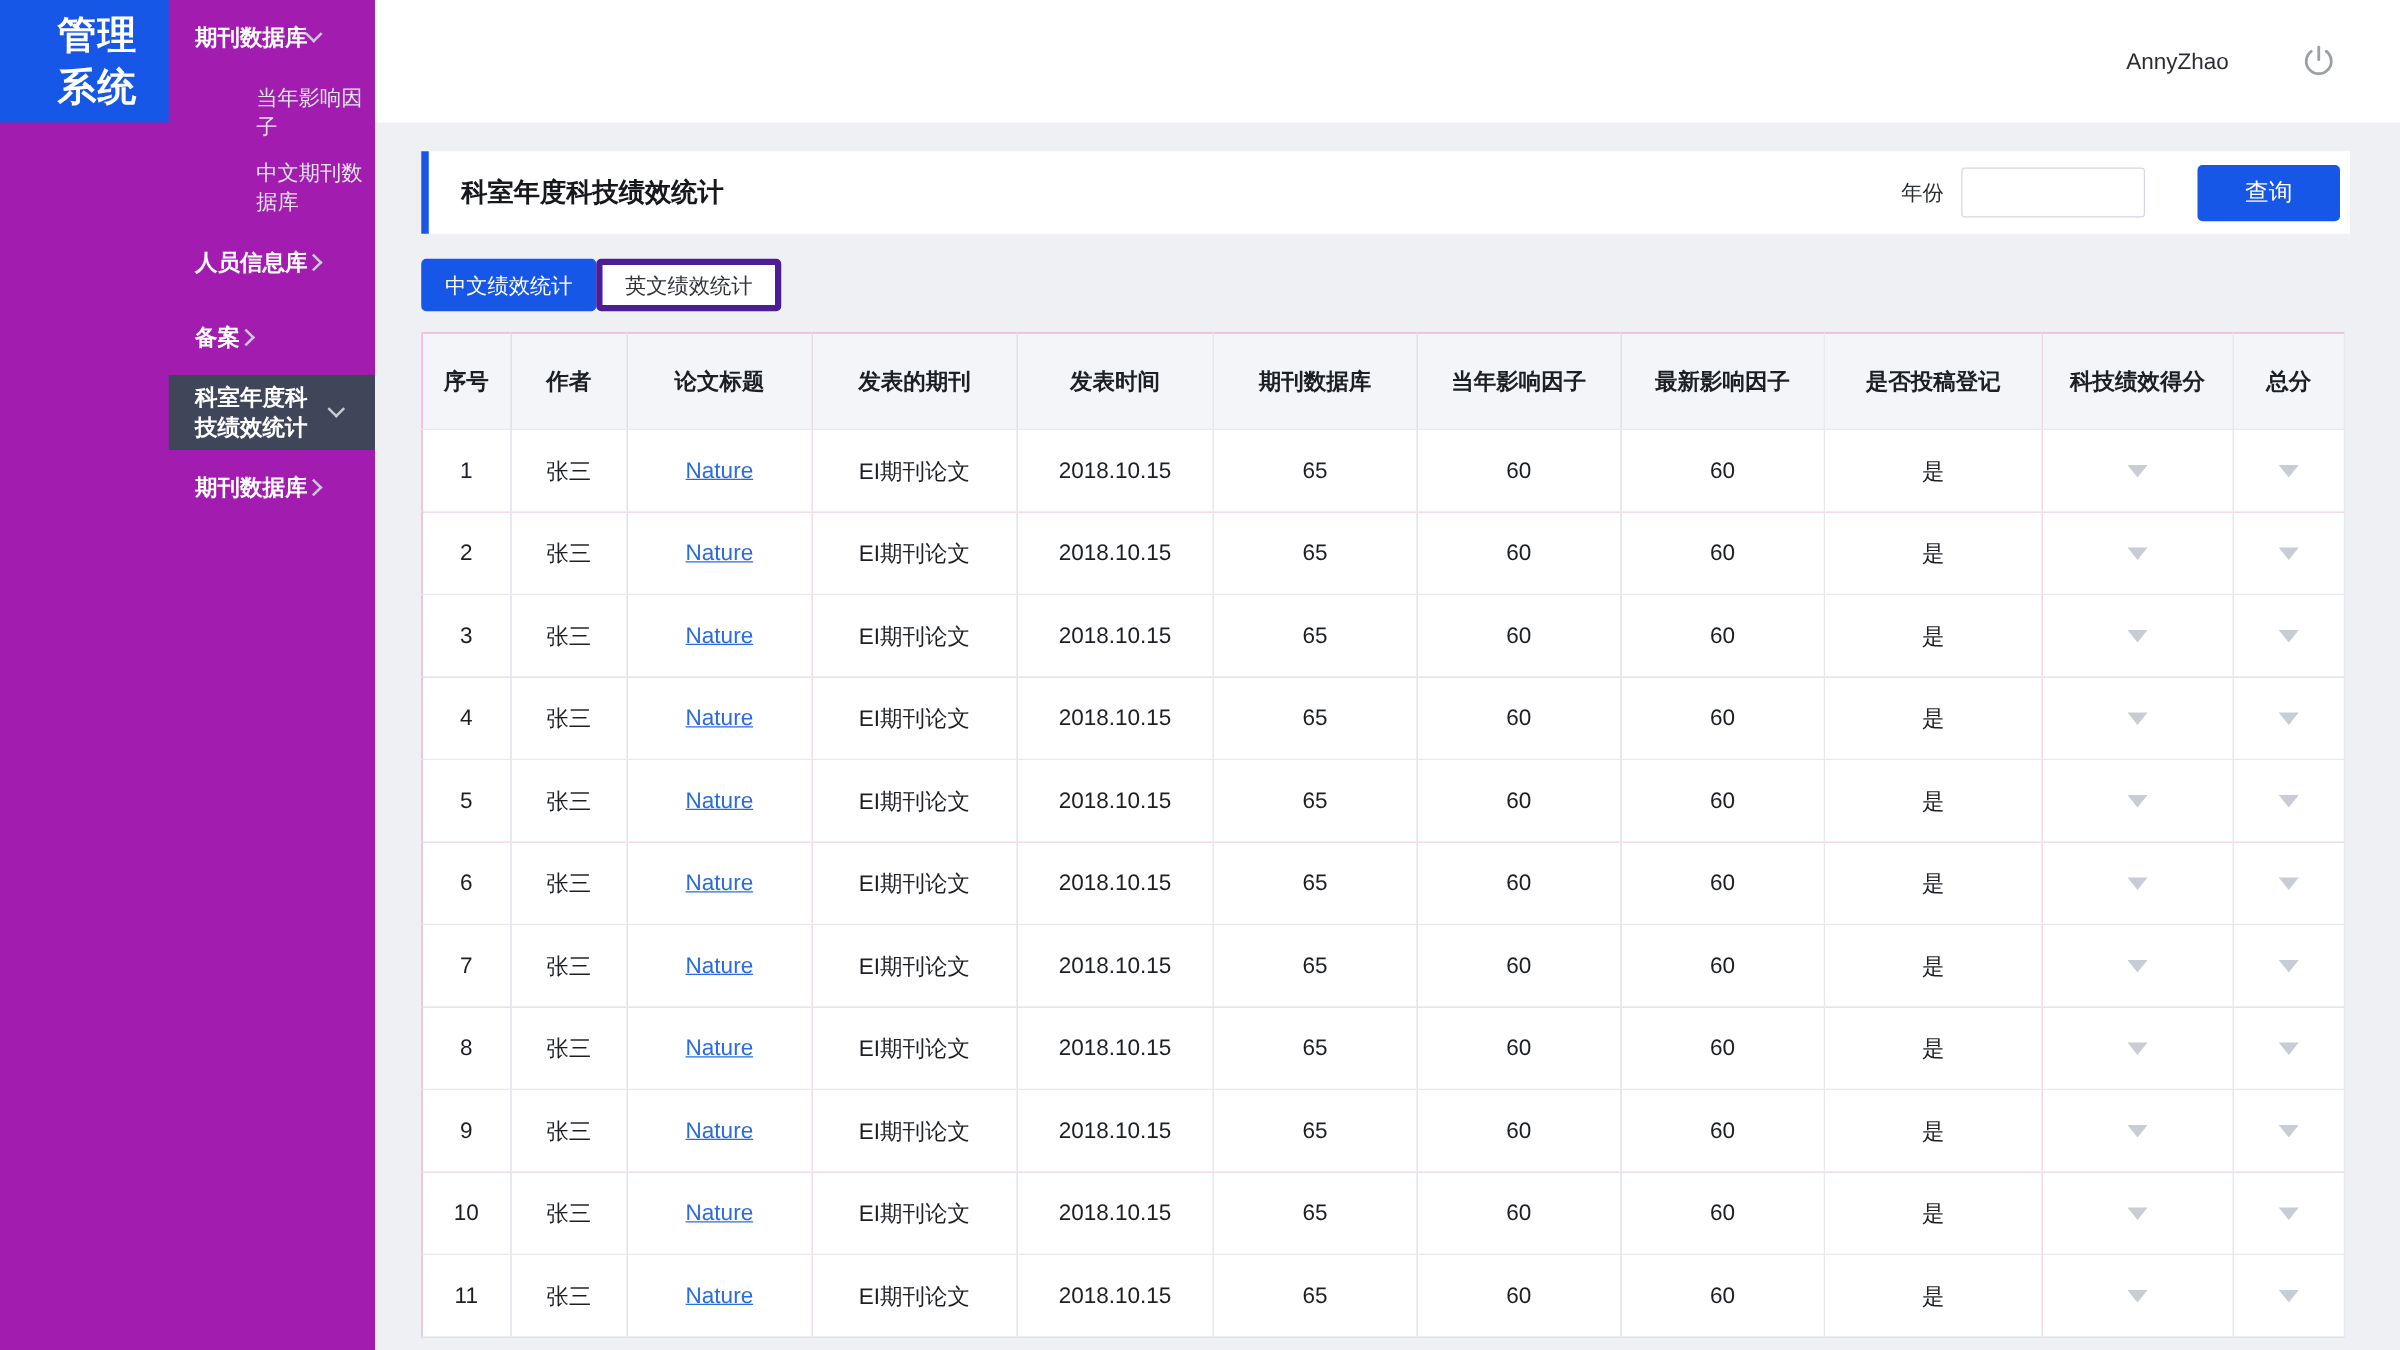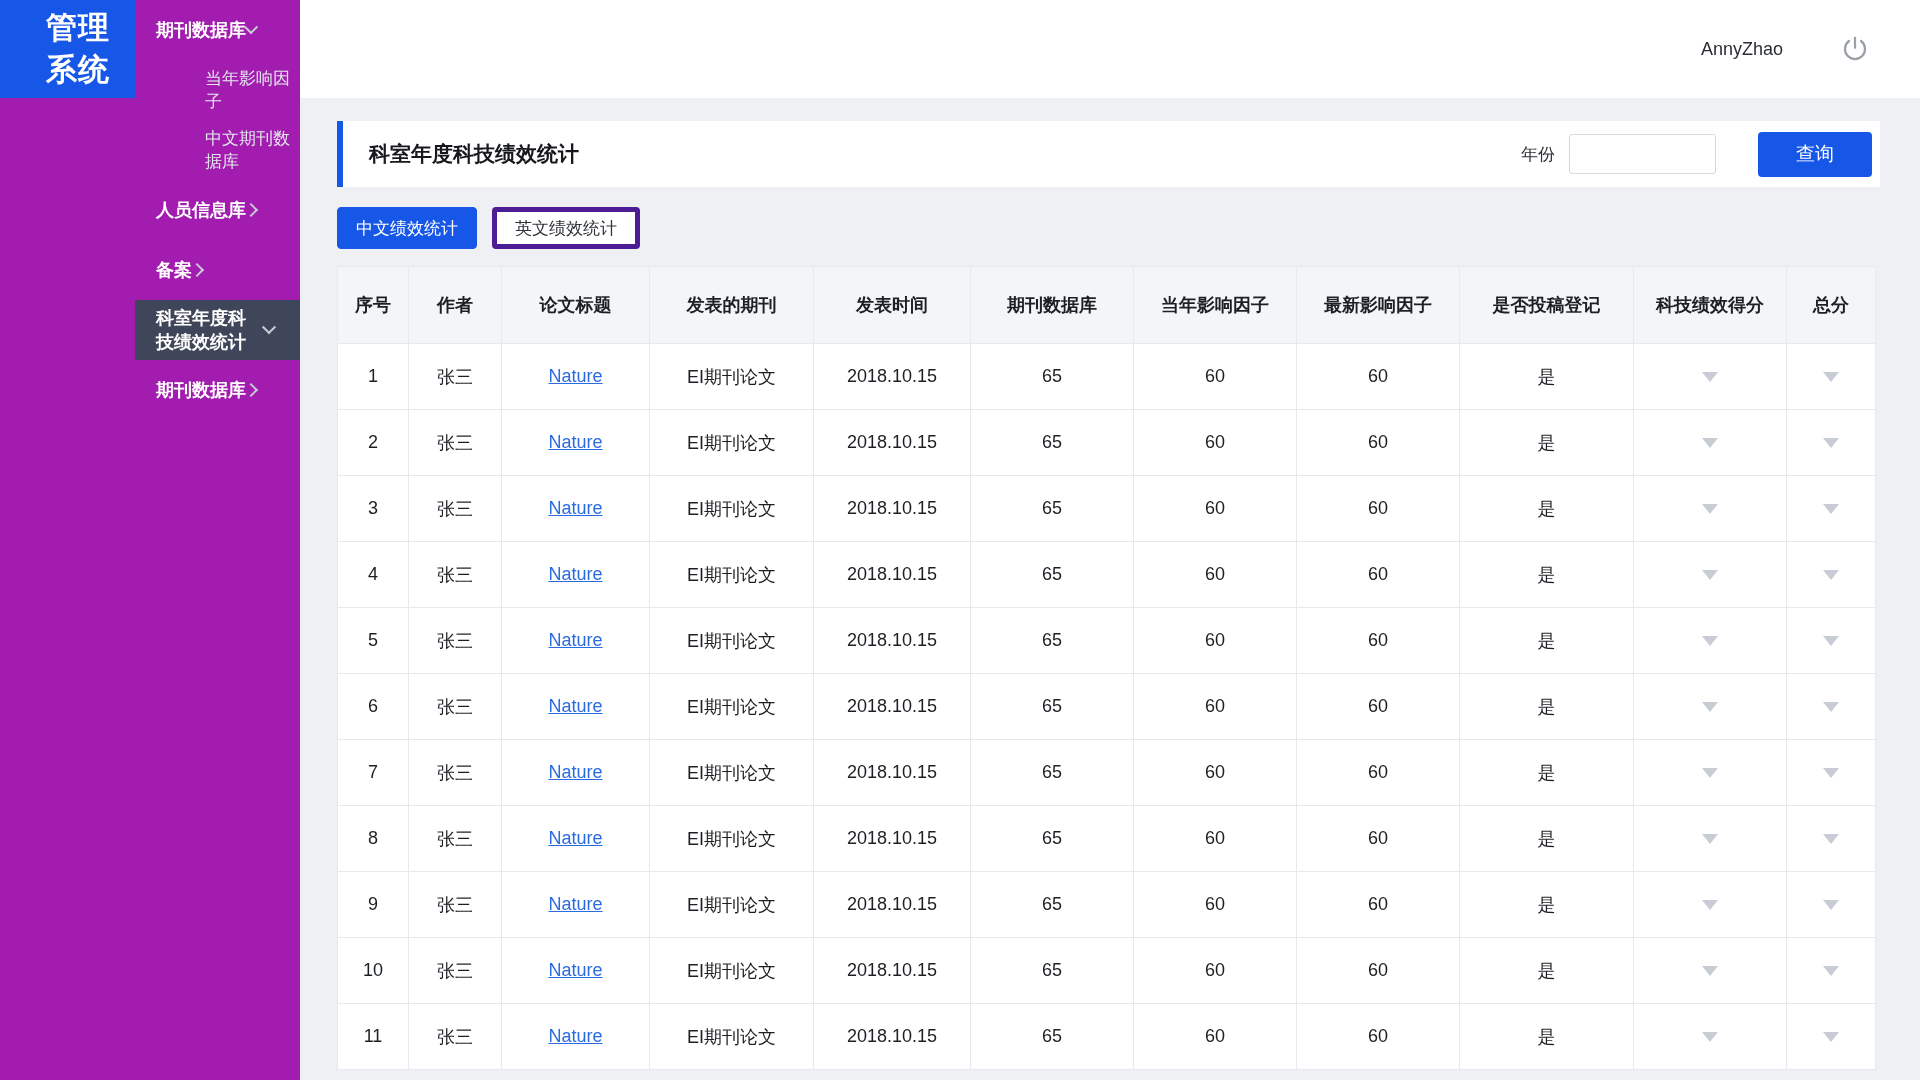--- a/index.html
+++ b/index.html
@@ -27,21 +27,21 @@
 
   .content { padding: 23px 40px 0 37px; }
 
   .panel-header { background: #ffffff; border-left: 6px solid #1757e8; height: 66px; display: flex; align-items: center; justify-content: space-between; padding: 0 8px 0 26px; }
   .panel-title { font-size: 21px; font-weight: bold; color: #16181c; }
   .query-area { display: flex; align-items: center; }
   .year-label { font-size: 17px; color: #2a2e34; margin-right: 14px; }
   .year-input { width: 147px; height: 40px; border: 1px solid #d4d8df; border-radius: 3px; font-size: 17px; padding: 0 10px; outline: none; }
   .query-btn { width: 114px; height: 45px; margin-left: 42px; background: #1757e8; color: #ffffff; border: none; border-radius: 4px; font-size: 19px; cursor: pointer; font-family: inherit; }
 
-  .tabs { margin-top: 20px; display: flex; gap: 15px; }
+  .tabs { margin-top: 20px; display: flex; }
   .tab { height: 42px; padding: 0 18px; border-radius: 4px; font-size: 17px; cursor: pointer; font-family: inherit; }
   .tab.active { background: #1757e8; color: #ffffff; border: 1px solid #1757e8; }
   .tab.inactive { background: #ffffff; color: #30343a; border: 5px solid #4c1d95; }
 
   .table-wrap { margin-top: 17px; }
   table { border-collapse: collapse; table-layout: fixed; background: #ec4899; width: 1538px; }
   th, td { border: 1px solid #e7e9ee; text-align: center; vertical-align: middle; }
   thead th { background: #f3f5f8; height: 77px; font-size: 18px; font-weight: 600; color: #1c1f23; }
   tbody td { height: 66px; font-size: 18px; color: #1c1f23; background: #ffffff; }
   td a { color: #2a6cdf; text-decoration: underline; }

